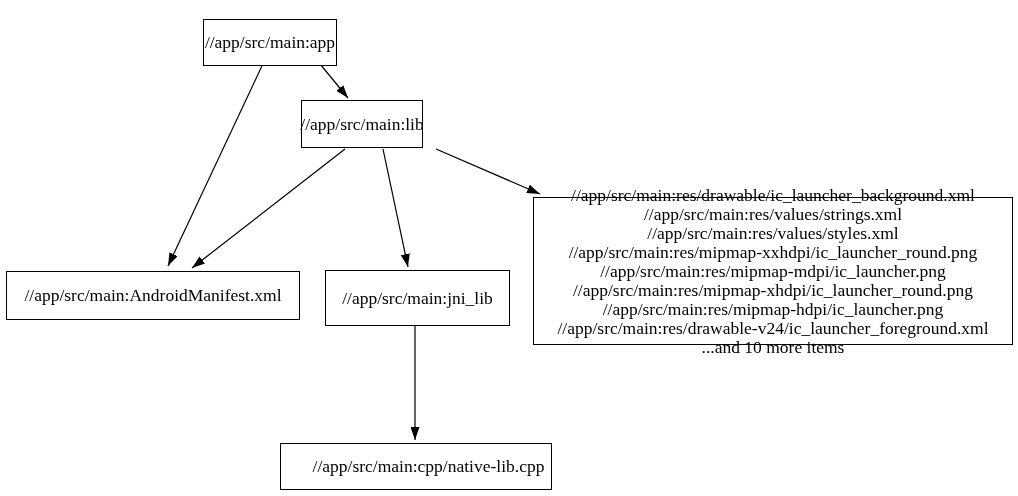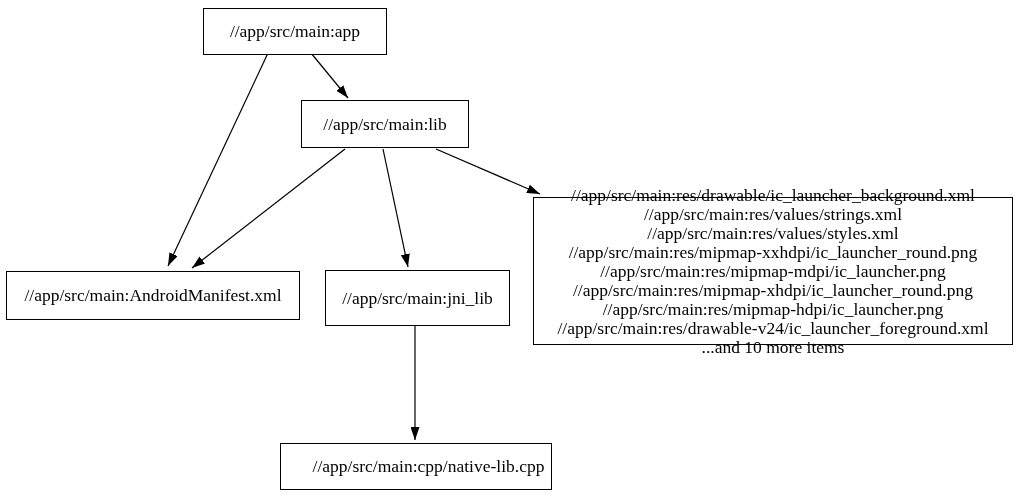--- a/index.html
+++ b/index.html
@@ -38,22 +38,22 @@
   }
   .node.multiline {
     flex-direction: column;
     justify-content: center;
   }
   .edge-line {
     stroke: #000000;
     stroke-width: 1.2;
     fill: none;
   }
-  #node-app            { left: 203px; top: 8px;   width: 184px; height: 47px; }
-  #node-lib            { left: 301px; top: 100px; width: 168px; height: 48px; }
+  #node-app            { left: 203px; top: 19px;   width: 134px; height: 47px; }
+  #node-lib            { left: 301px; top: 100px; width: 122px; height: 48px; }
   #node-manifest       { left: 6px;   top: 271px; width: 294px; height: 49px; }
   #node-jni-lib        { left: 325px; top: 270px; width: 185px; height: 56px; }
   #node-res-group      { left: 533px; top: 197px; width: 480px; height: 148px; }
   #node-native-lib-cpp { left: 280px; top: 443px; width: 272px; height: 47px; padding-left: 25px; }
 </style>
 </head>
 <body>
 
 <div id="canvas">
 

